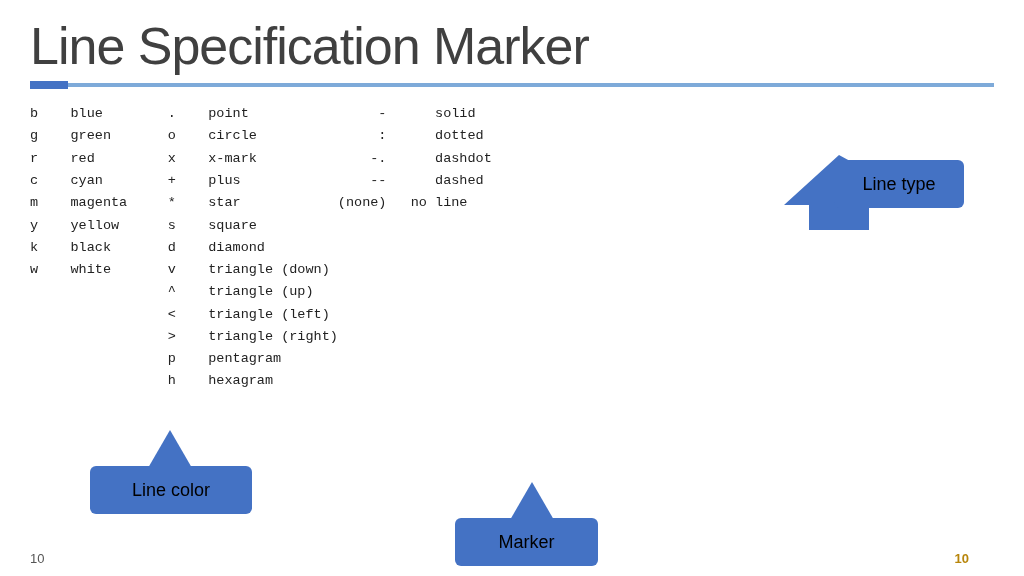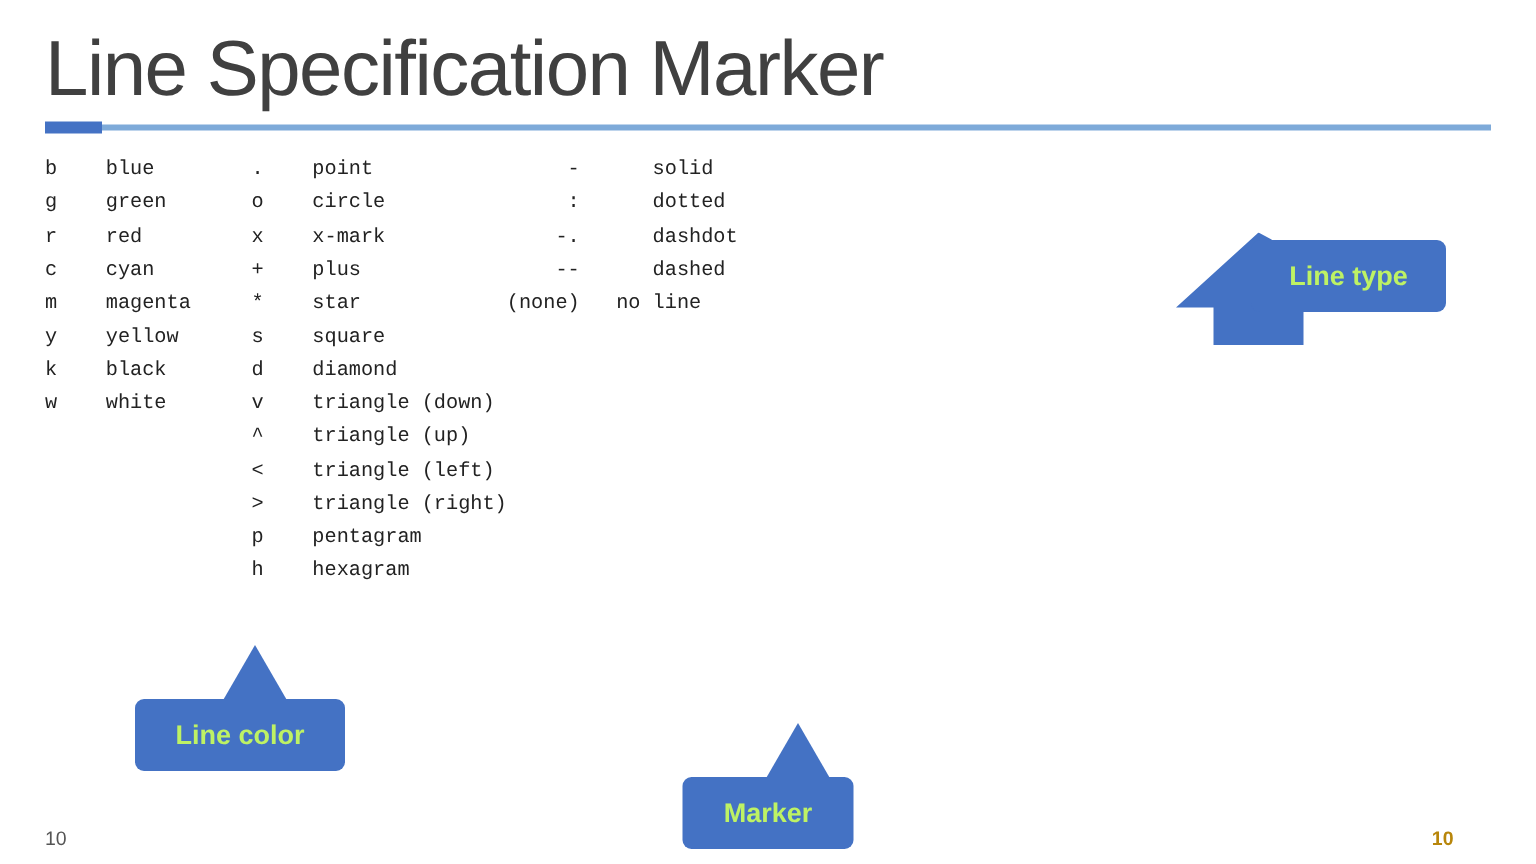--- a/index.html
+++ b/index.html
@@ -63,42 +63,42 @@
       color: #222;
       line-height: 1.65;
       white-space: pre;
       flex: 1;
     }
 
     
     .callout {
       position: absolute;
       border-radius: 6px;
-      color: #bef264;
+      color: #000000;
       font-size: 18px;
-      font-weight: 700;
+      font-weight: 400;
       padding: 0 18px;
       display: flex;
       align-items: center;
       justify-content: center;
     }
 
     .callout-line-color {
       background: #4472C4;
       bottom: 62px;
       left: 90px;
-      width: 140px;
+      width: 162px;
       height: 48px;
     }
 
     .callout-marker {
       background: #4472C4;
       bottom: 10px;
       left: 455px;
-      width: 114px;
+      width: 143px;
       height: 48px;
     }
 
     .callout-line-type {
       background: #4472C4;
       top: 160px;
       right: 60px;
       width: 130px;
       height: 48px;
     }

